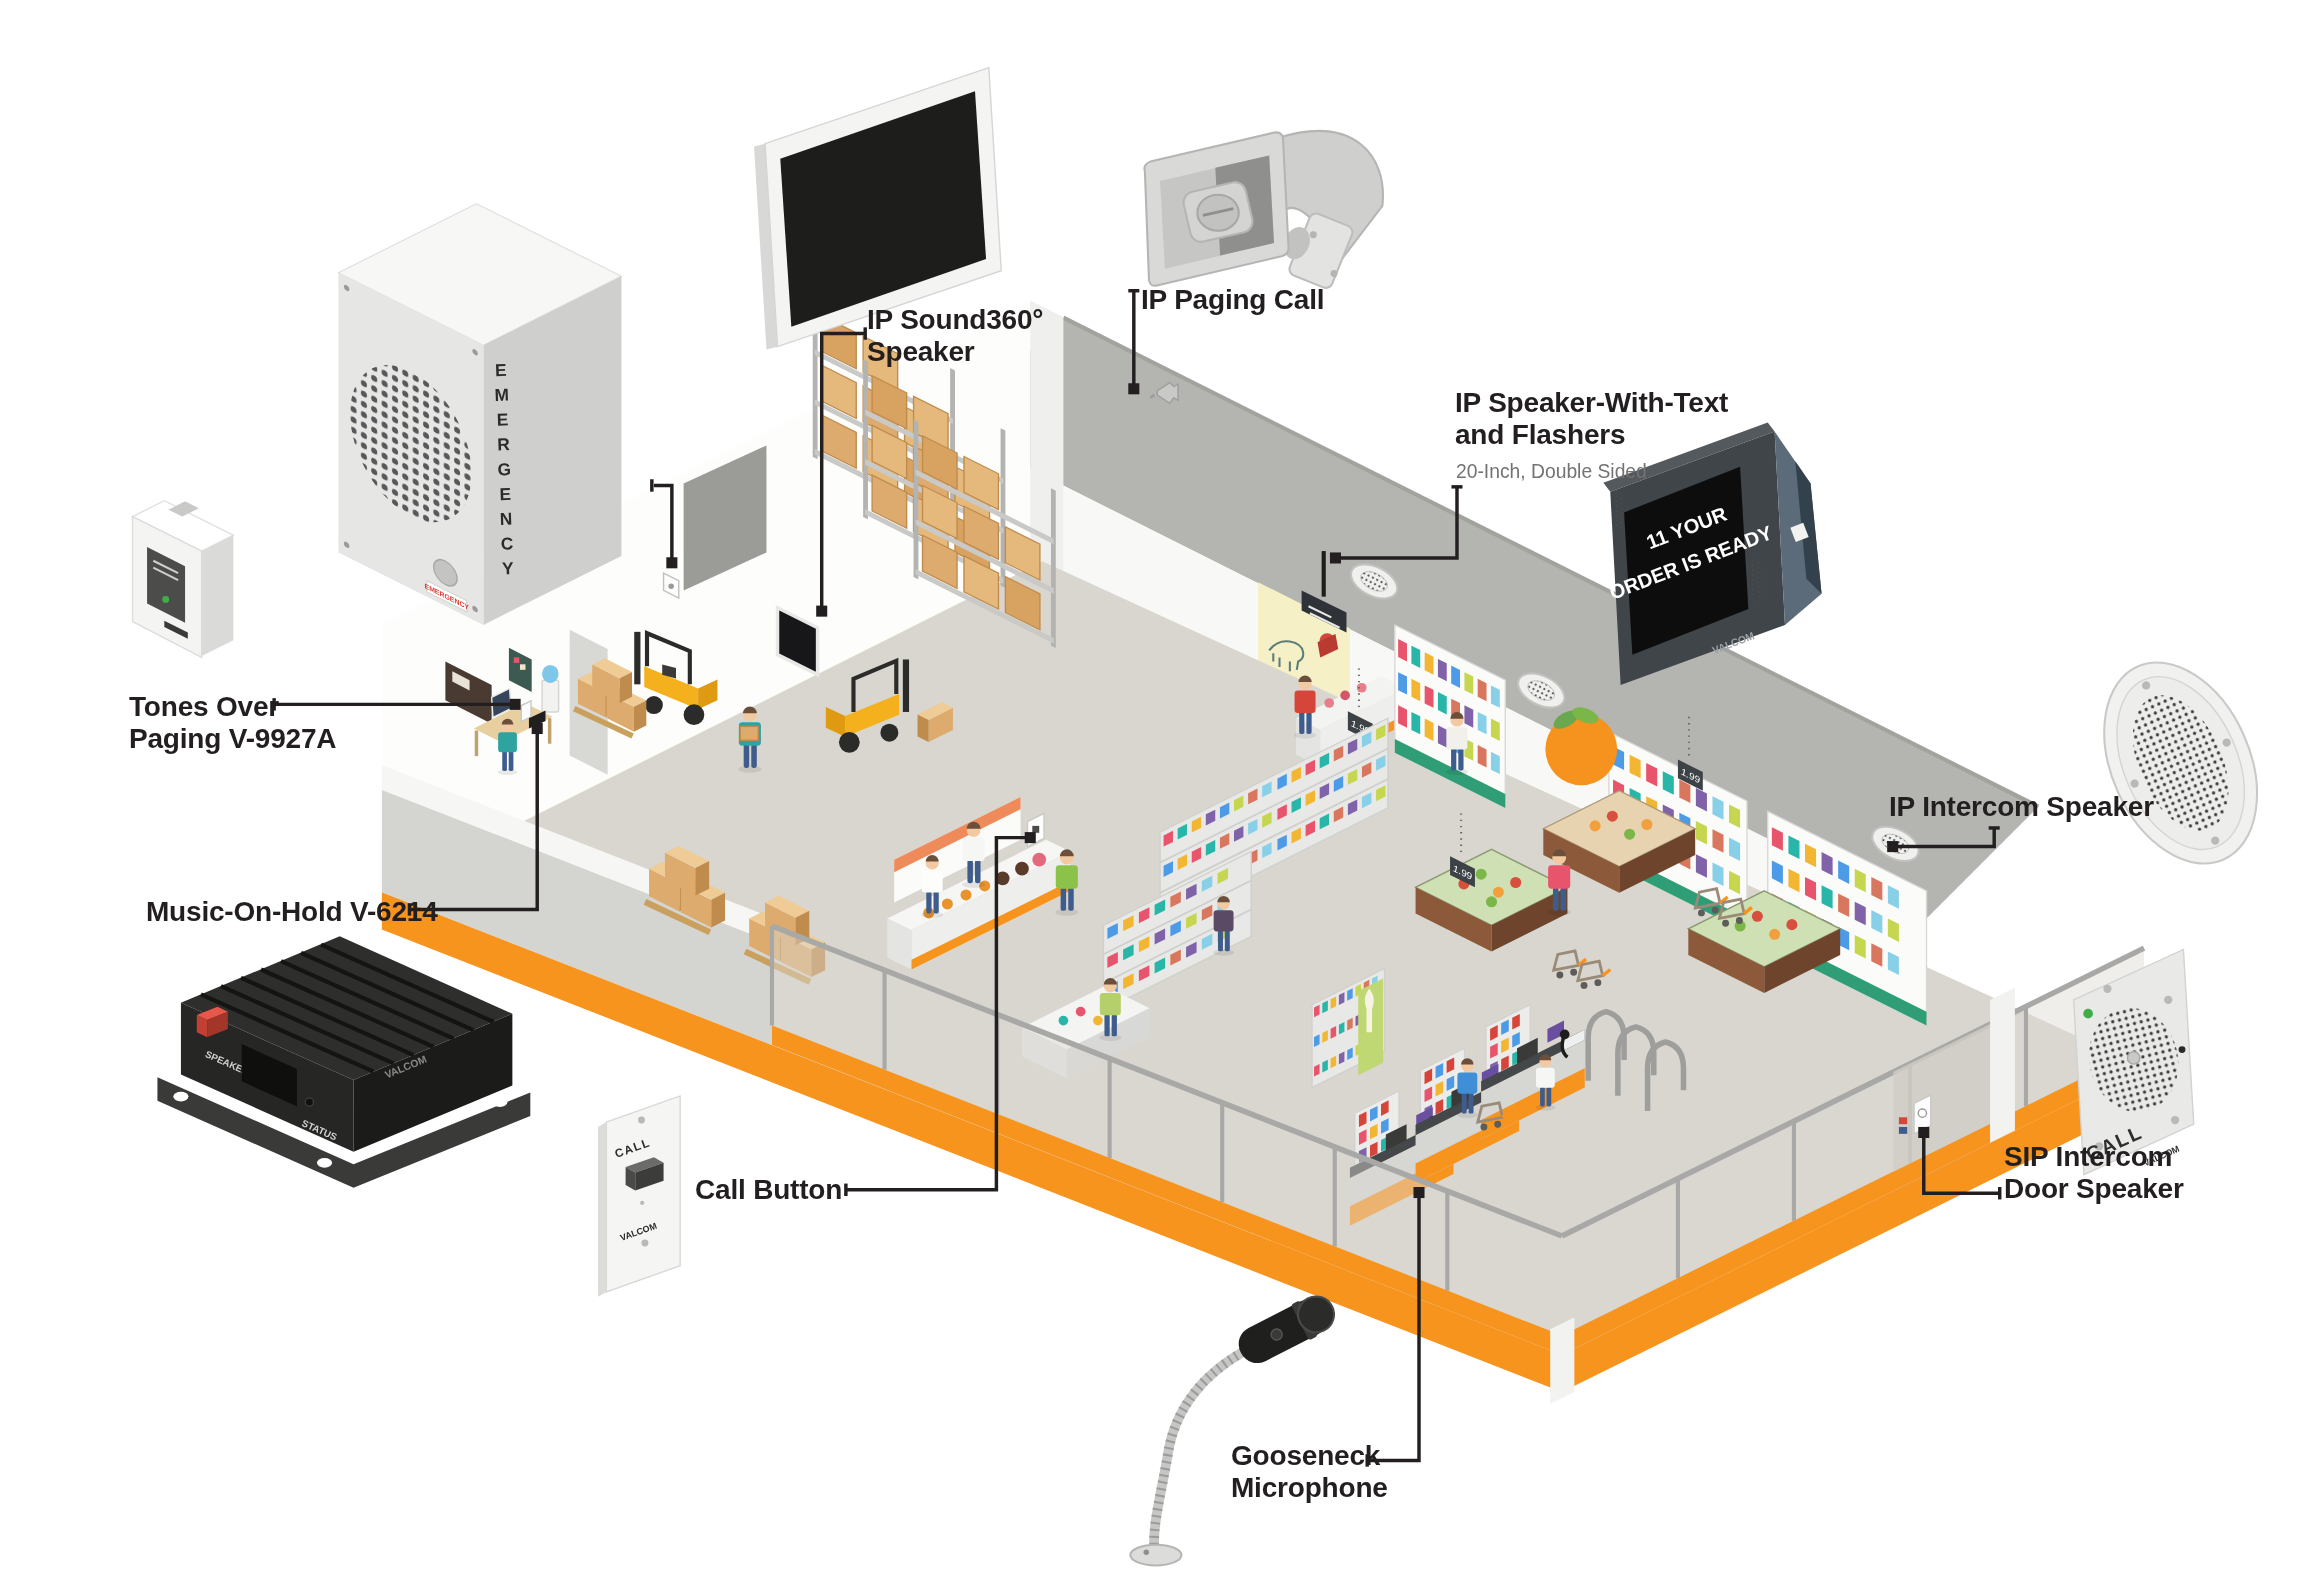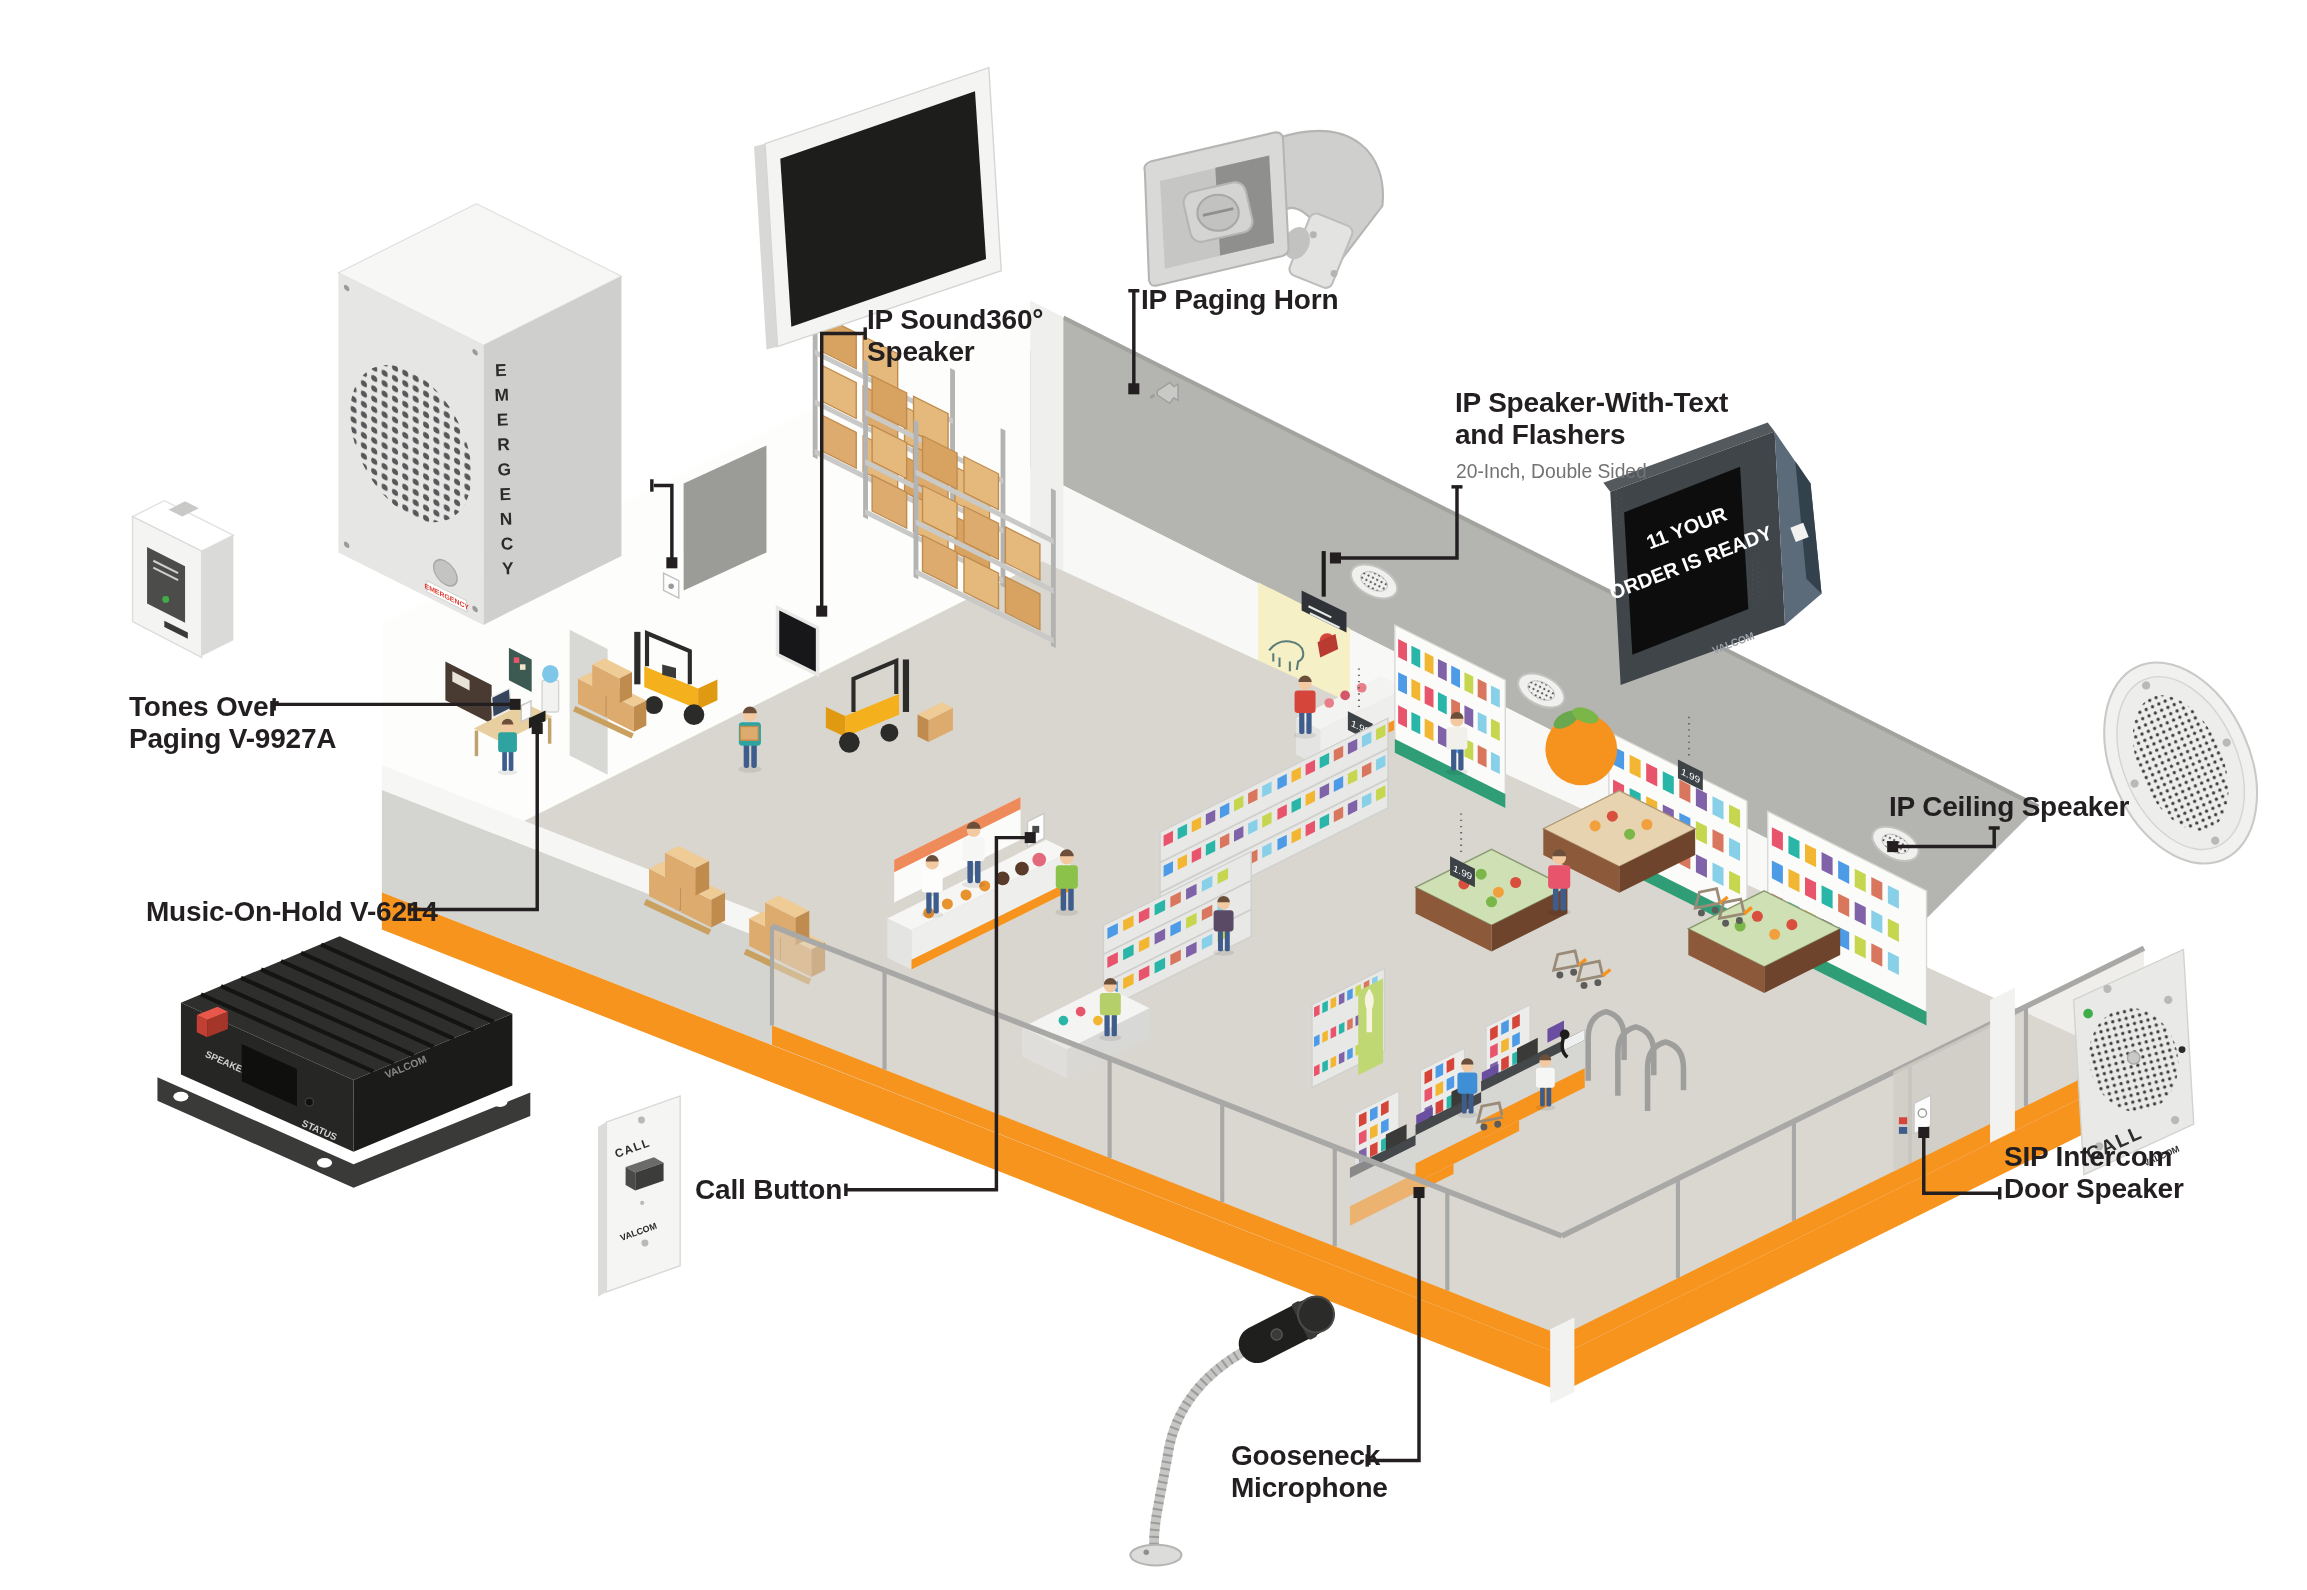--- a/index.html
+++ b/index.html
@@ -656,29 +656,29 @@
         <rect x="770" y="1047" width="16" height="16"></rect>
         <rect x="1484" y="1205" width="16" height="16"></rect>
         <rect x="2733" y="1218" width="16" height="16"></rect>
         <rect x="2778" y="1632" width="16" height="16"></rect>
         <rect x="2047" y="1719" width="16" height="16"></rect>
   </g>
 </svg>
 
 <div class="lbl" style="left:867px;top:290px;margin-top:14px;">IP Sound360°
 Speaker</div>
-<div class="lbl" style="left:1141px;top:284px;">IP Paging Horn</div>
+<div class="lbl" style="left:1141px;top:284px;">IP Paging Call</div>
 <div class="lbl" style="left:1455px;top:387px;">IP Speaker-With-Text
 and Flashers</div>
 <div class="sublbl" style="left:1456px;top:461px;">20-Inch, Double Sided</div>
 <div class="lbl" style="left:129px;top:691px;">Tones Over
 Paging V-9927A</div>
 <div class="lbl" style="left:146px;top:896px;">Music-On-Hold V-6214</div>
 <div class="lbl" style="left:695px;top:1174px;">Call Button</div>
-<div class="lbl" style="left:1889px;top:791px;">IP Ceiling Speaker</div>
+<div class="lbl" style="left:1889px;top:791px;">IP Intercom Speaker</div>
 <div class="lbl" style="left:2004px;top:1141px;">SIP Intercom
 Door Speaker</div>
 <div class="lbl" style="left:1231px;top:1440px;">Gooseneck
 Microphone</div>
 
 <div class="vert" style="left:494px;top:360px;height:257px;">EMERGENCY</div>
 </div>
 
 
 </body></html>

